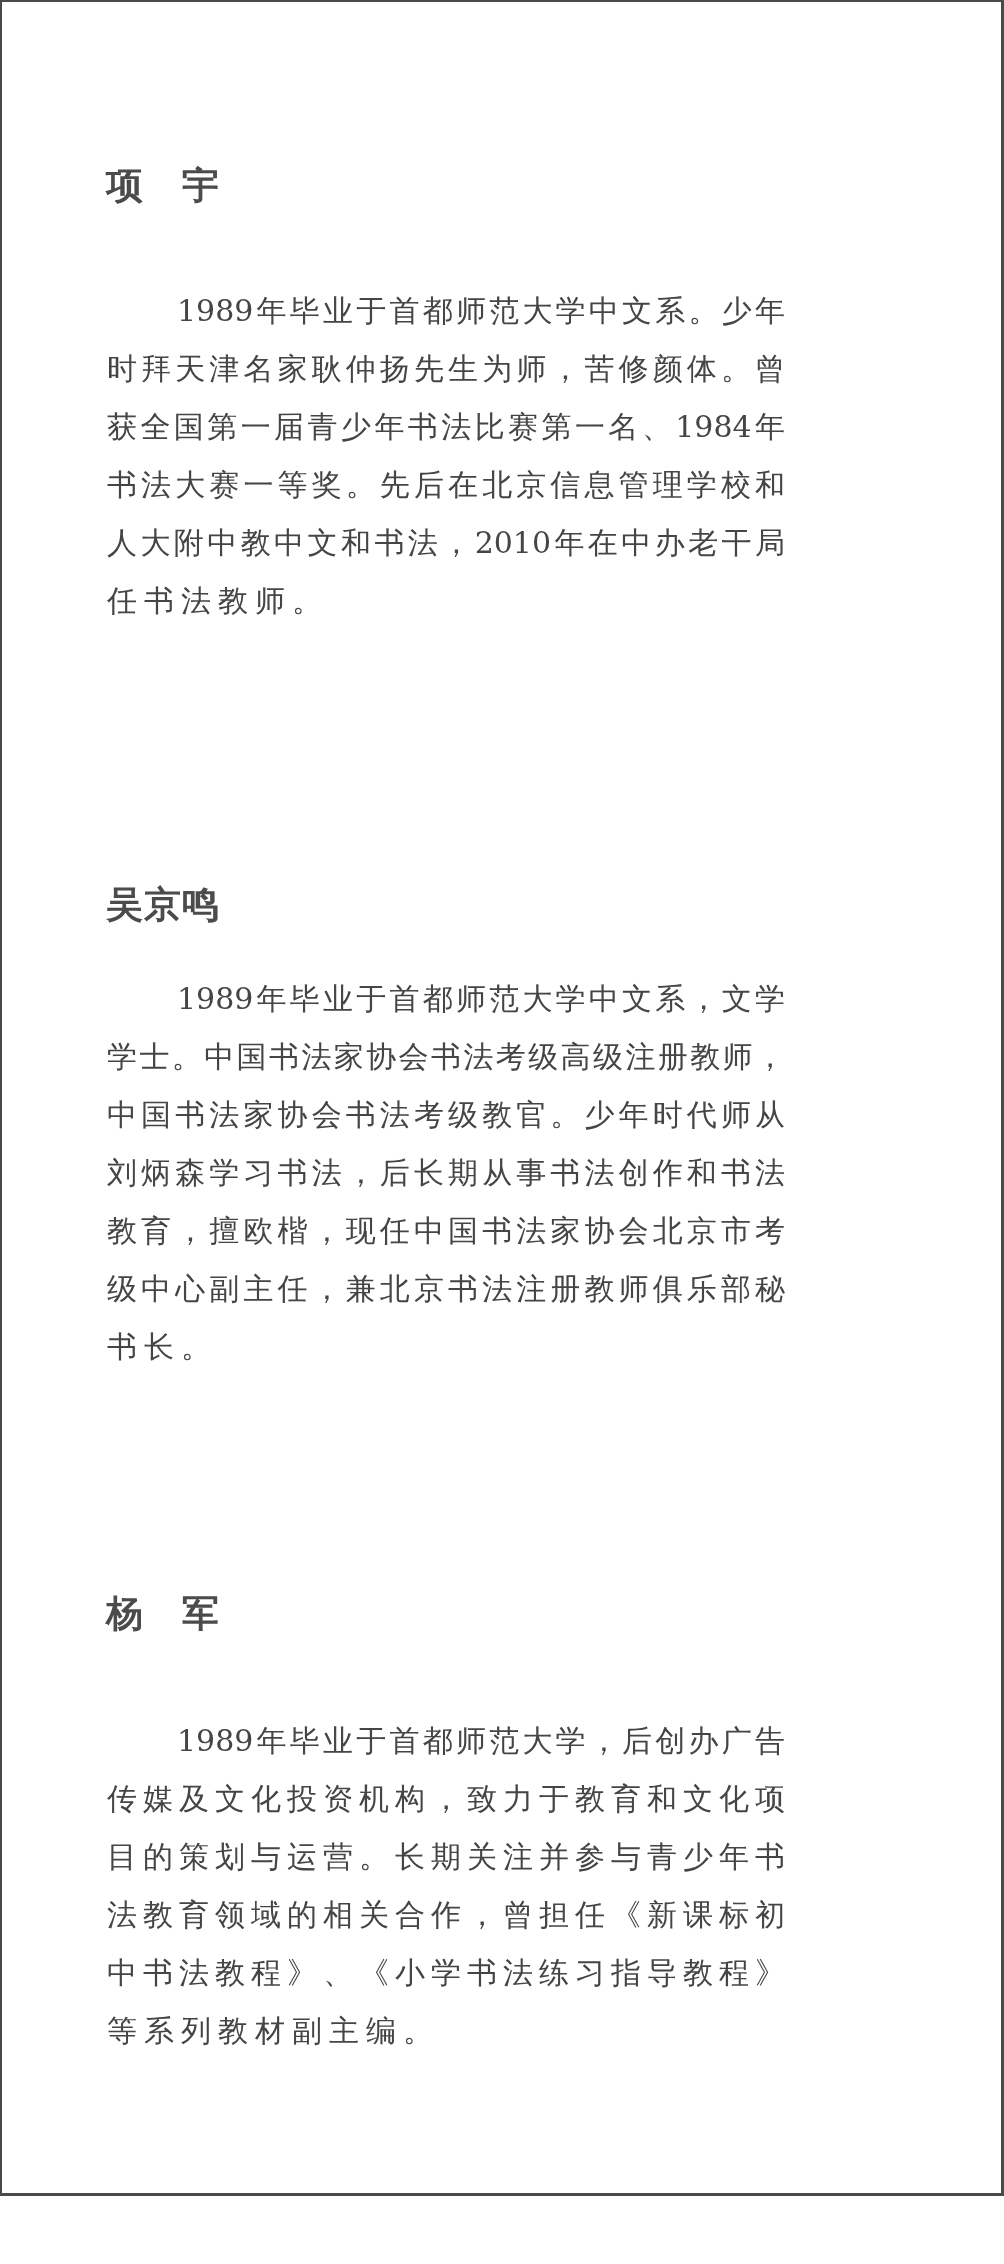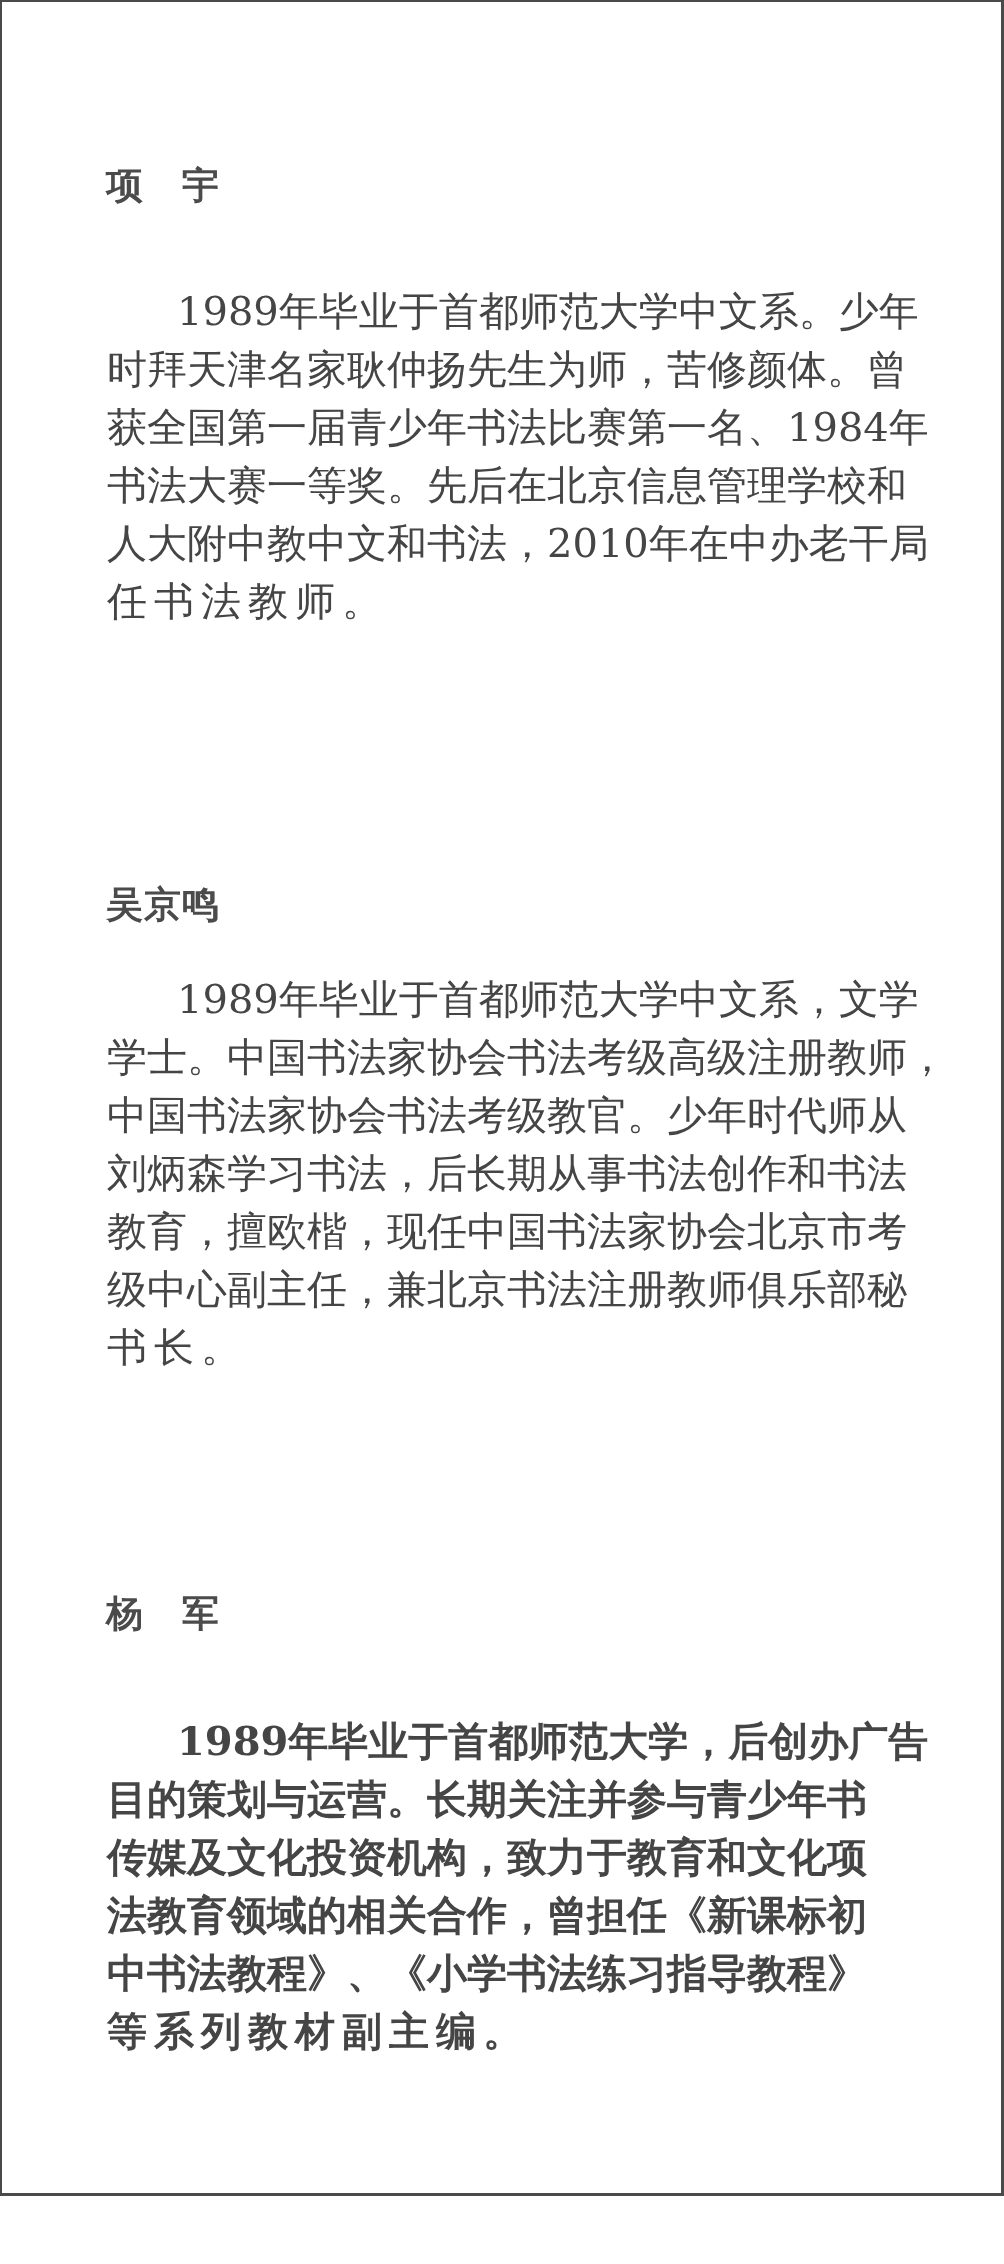--- a/index.html
+++ b/index.html
@@ -37,21 +37,21 @@
     color: #4b4b4b;
     white-space: pre;
     letter-spacing: 1px;
   }
   .para {
     position: absolute;
     left: 105px;
     width: 678px;
     margin: 0;
     font-family: "DejaVu Serif", serif;
-    font-size: 40px;
+    font-size: 30px;
     color: #454545;
   }
   .line {
     display: block;
     height: 58px;
     line-height: 36px;
     white-space: nowrap;
     text-align: justify;
     text-align-last: justify;
   }
@@ -61,21 +61,21 @@
   .line.last {
     text-align: right;
     text-align-last: left;
     letter-spacing: 7px;
   }
   #h1 { top: 162px; }
   #p1 { top: 291px; }
   #h2 { top: 881px; }
   #p2 { top: 979px; }
   #h3 { top: 1590px; }
-  #p3 { top: 1721px; font-weight: bold; }
+  #p3 { top: 1721px; }
 </style>
 </head>
 <body>
 
 <div class="page">
 
   <h2 id="h1" class="heading">项　宇</h2>
   <div id="p1" class="para">
     <span class="line first">1989年毕业于首都师范大学中文系。少年</span>
     <span class="line">时拜天津名家耿仲扬先生为师，苦修颜体。曾</span>
@@ -92,20 +92,20 @@
     <span class="line">中国书法家协会书法考级教官。少年时代师从</span>
     <span class="line">刘炳森学习书法，后长期从事书法创作和书法</span>
     <span class="line">教育，擅欧楷，现任中国书法家协会北京市考</span>
     <span class="line">级中心副主任，兼北京书法注册教师俱乐部秘</span>
     <span class="line last">书长。</span>
   </div>
 
   <h2 id="h3" class="heading">杨　军</h2>
   <div id="p3" class="para">
     <span class="line first">1989年毕业于首都师范大学，后创办广告</span>
+    <span class="line">传媒及文化投资机构，致力于教育和文化项</span>
     <span class="line">目的策划与运营。长期关注并参与青少年书</span>
-    <span class="line">传媒及文化投资机构，致力于教育和文化项</span>
     <span class="line">法教育领域的相关合作，曾担任《新课标初</span>
     <span class="line">中书法教程》、《小学书法练习指导教程》</span>
     <span class="line last">等系列教材副主编。</span>
   </div>
 
 </div>
 
 </body></html>

